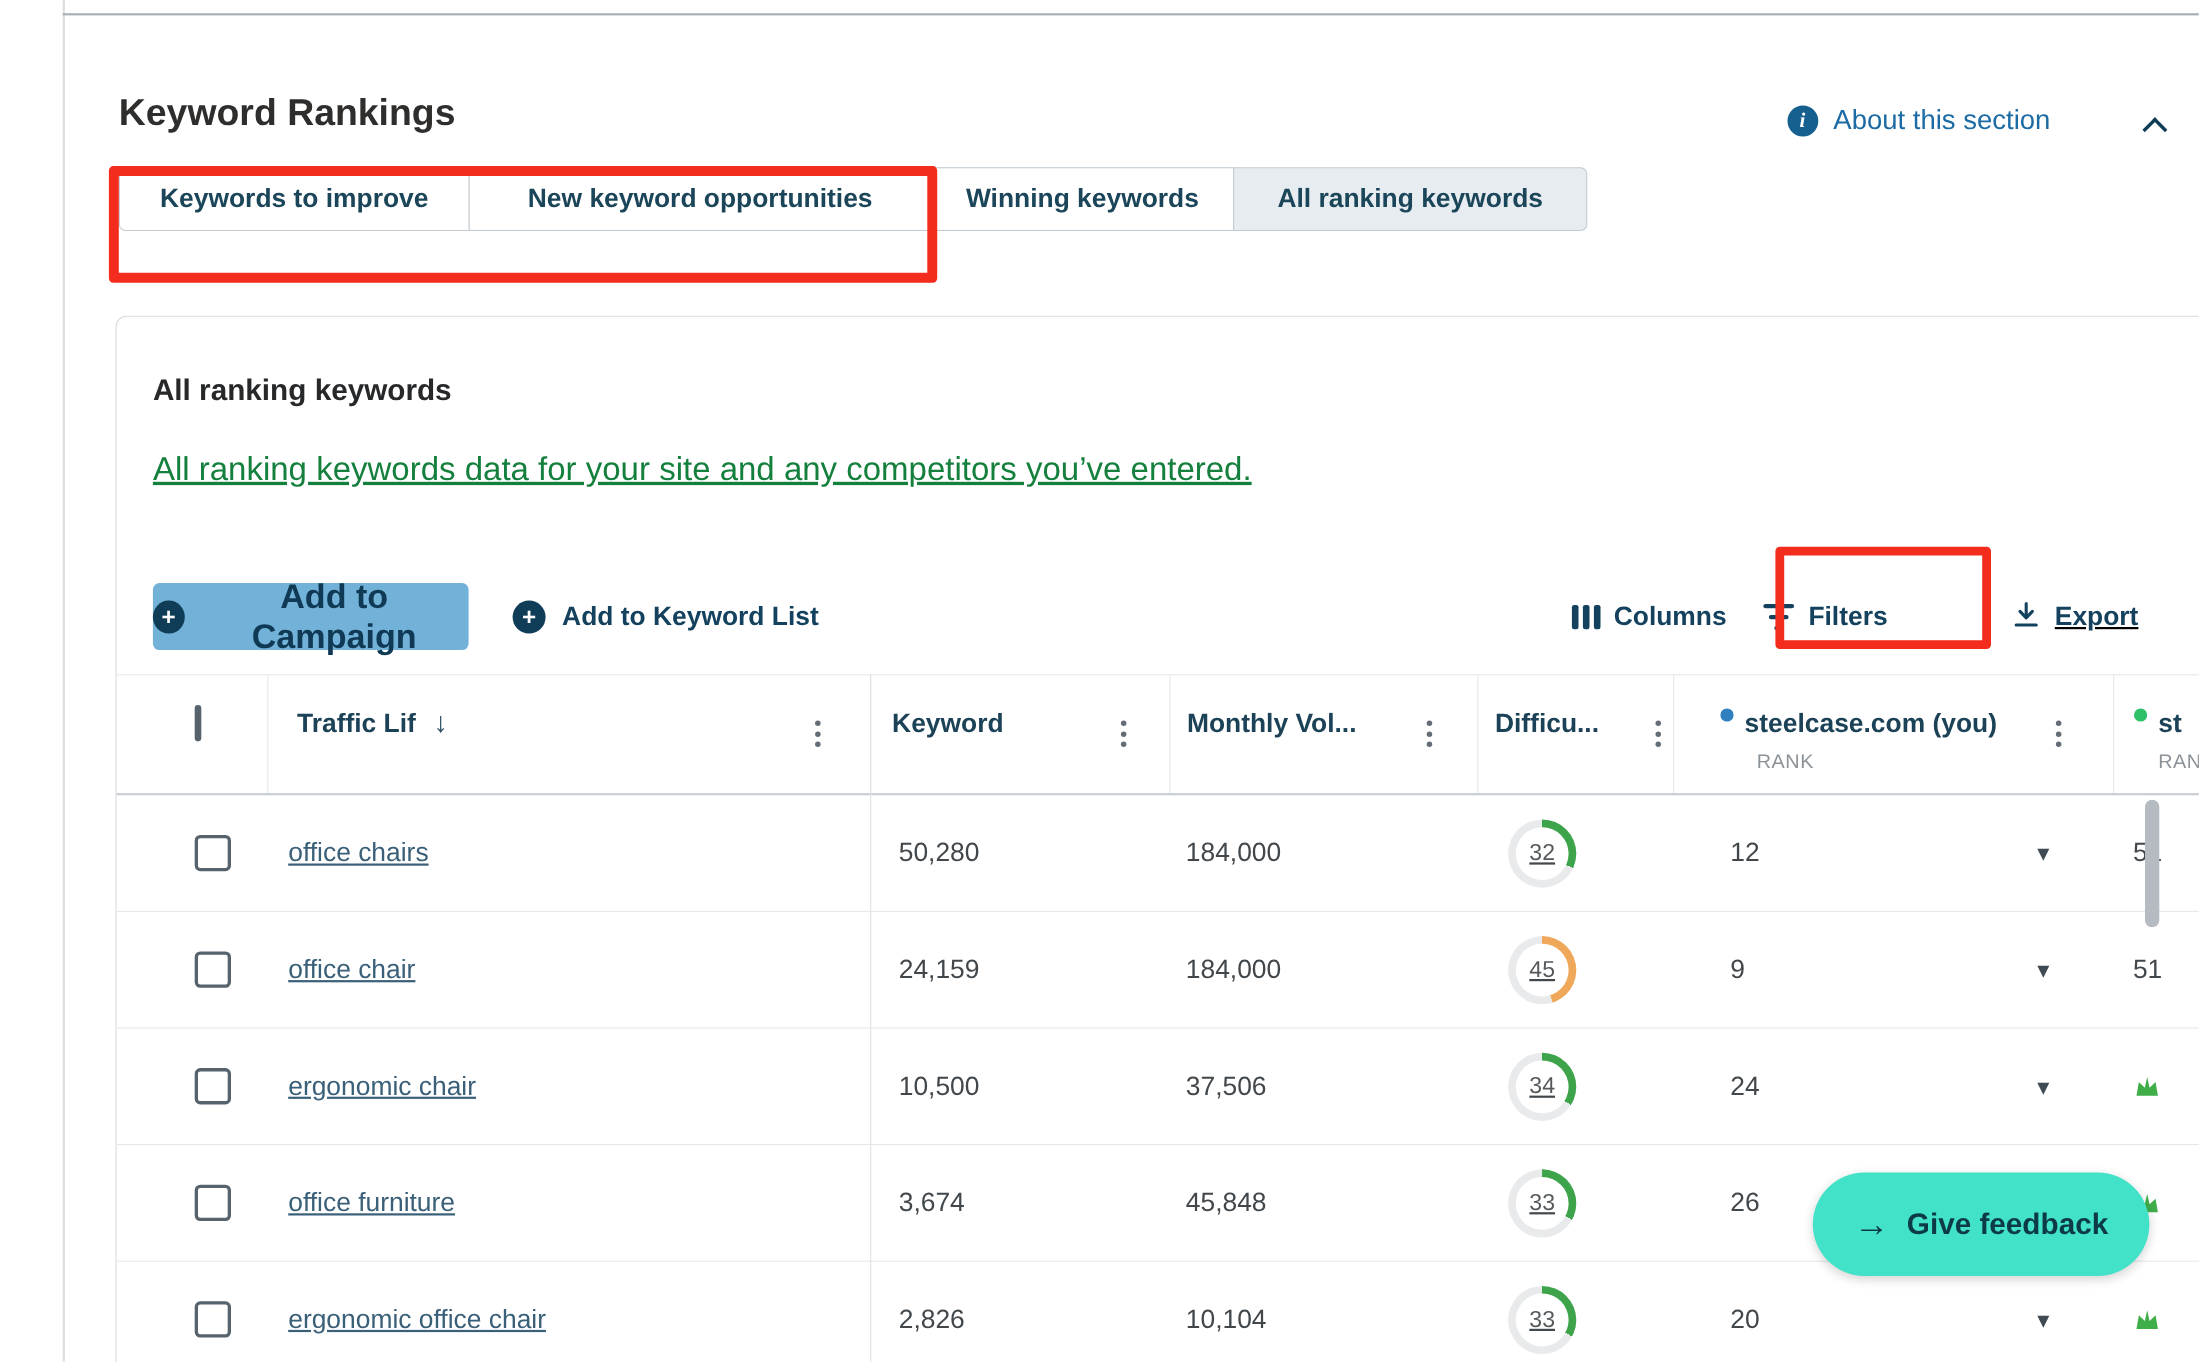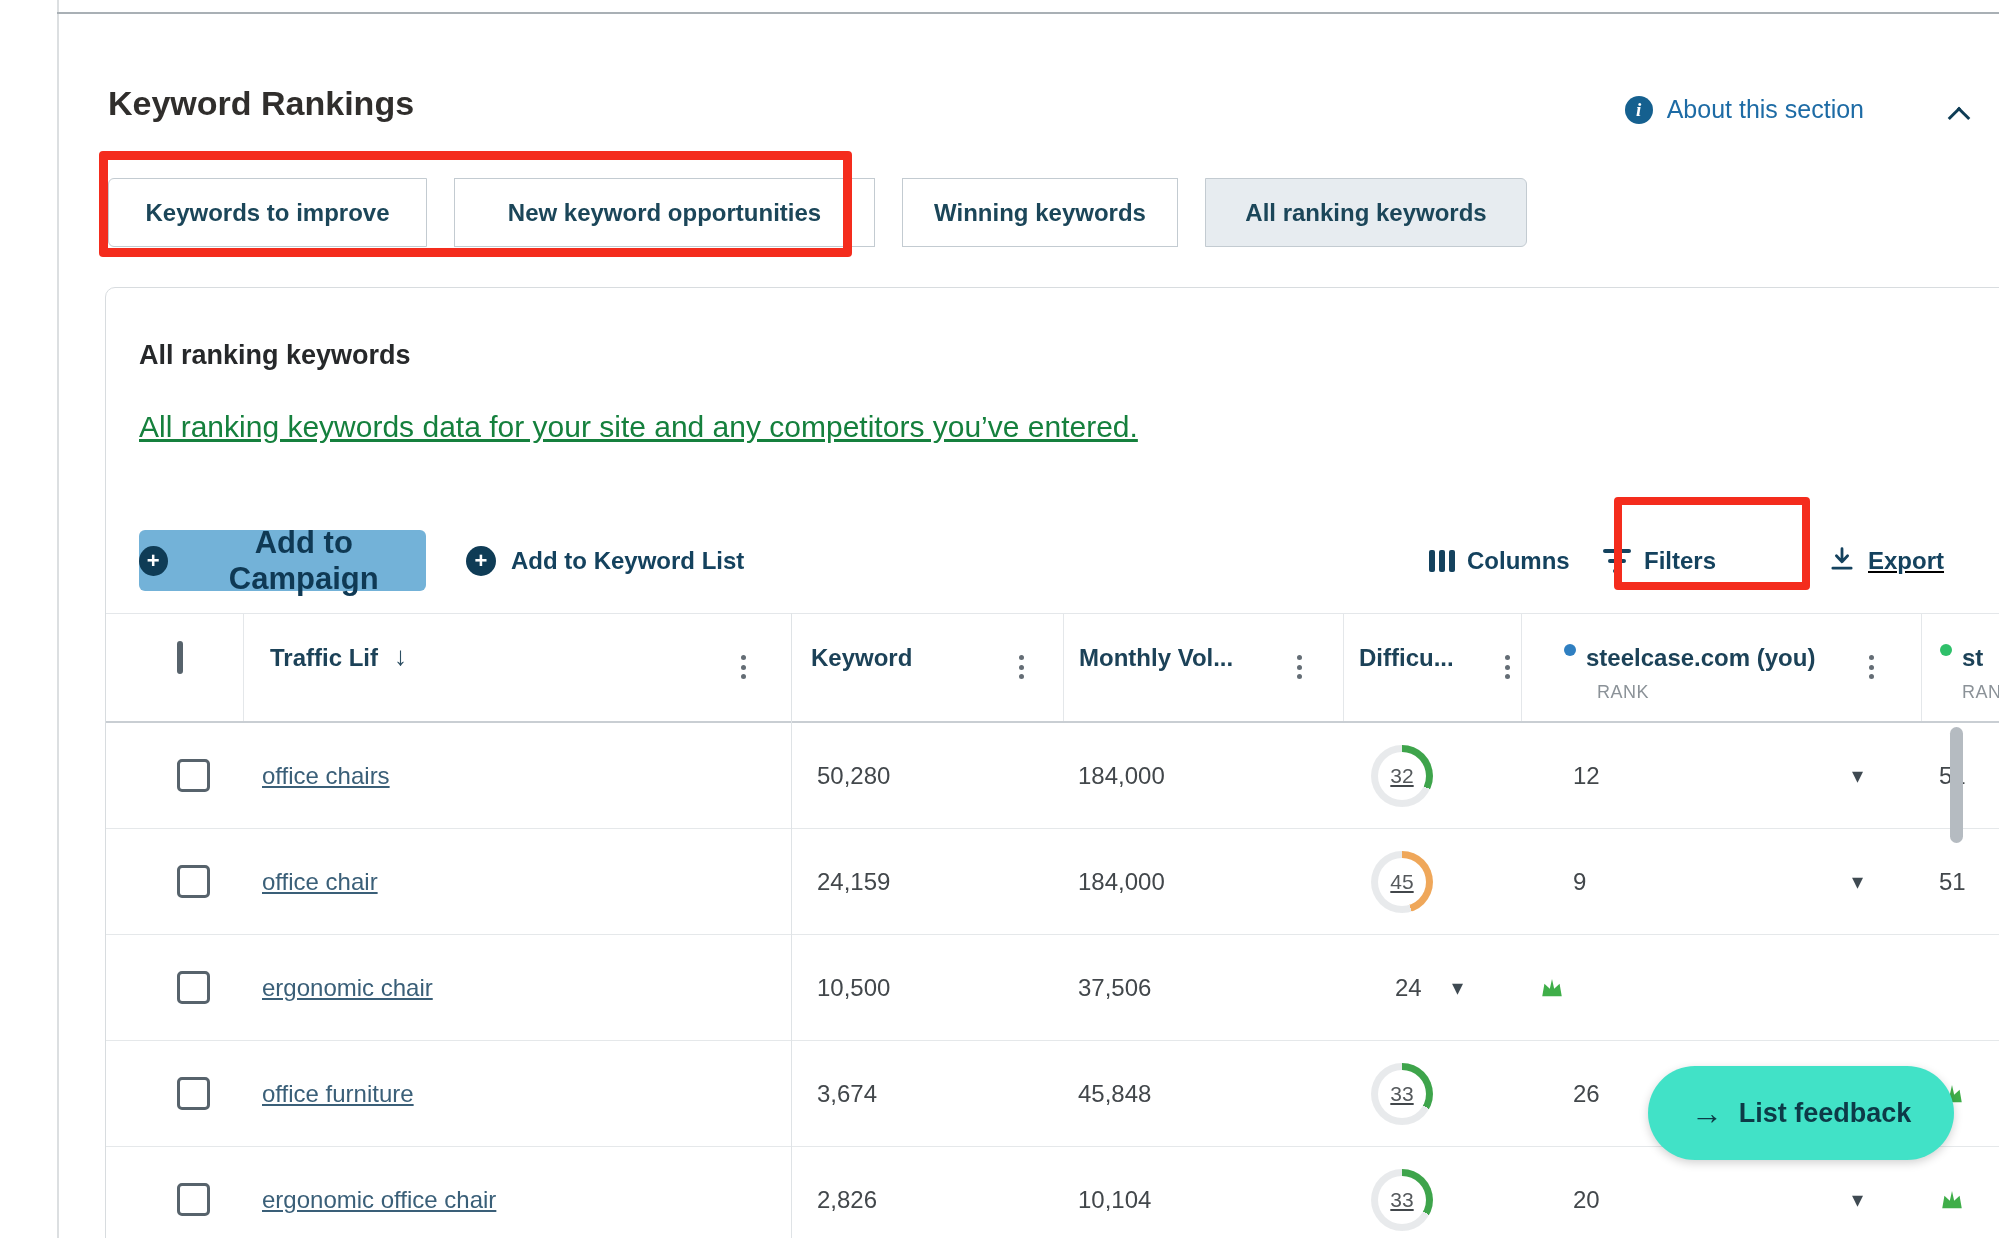--- a/index.html
+++ b/index.html
@@ -15,21 +15,21 @@
   .page-title{ position:absolute; left:108px; top:84px; font-size:34px; font-weight:700; color:#302e2c; }
   .about{ position:absolute; top:95px; right:135px; display:flex; align-items:center; gap:14px; cursor:pointer; }
   .info-icon{ width:28px; height:28px; border-radius:50%; background:#15608f; color:#fff; display:flex; align-items:center; justify-content:center;
     font-family:"Liberation Serif","DejaVu Serif",serif; font-style:italic; font-weight:700; font-size:19px; }
   .about-label{ color:#1d6ba5; font-size:25px; }
   .chevron-up{ position:absolute; top:104px; right:28px; width:22px; height:22px; cursor:pointer; }
   .chevron-up::before{ content:""; position:absolute; left:2px; top:6px; width:13px; height:13px;
     border-top:3.5px solid #0e3c55; border-right:3.5px solid #0e3c55; transform:rotate(-45deg); }
 
   
-  .tabs{ position:absolute; left:108px; top:178px; display:flex; height:69px;gap:28px; }
+  .tabs{ position:absolute; left:108px; top:152px; display:flex; height:58px; }
   .tab{ background:#fff; border:1px solid #c3cbd1; margin-left:-1px; display:flex; align-items:center; justify-content:center;
     font-size:24px; font-weight:600; color:#1b4659; cursor:pointer; padding:0 10px; }
   .tab:first-child{ margin-left:0; border-radius:6px 0 0 6px; }
   .tab:last-child{ border-radius:0 6px 6px 0; }
   .tab.selected{ background:#e7ecf0; }
   .tab-1{ width:319px; } .tab-2{ width:421px; } .tab-3{ width:276px; } .tab-4{ width:322px; }
 
   .red-box{ position:absolute; border:9px solid #f42c1d; border-radius:4px; z-index:6; pointer-events:none; }
   .red-box-tabs{ left:99px; top:151px; width:753px; height:106px; }
   .red-box-filters{ left:1614px; top:497px; width:196px; height:93px; border-width:8px; }
@@ -286,20 +286,25 @@
 
   <div class="trow">
     <div class="td td-check">
       <span class="checkbox"></span>
     </div>
     <div class="td td-keyword">
       <a class="keyword-link">ergonomic chair</a>
     </div>
     <div class="td td-traffic">10,500</div>
     <div class="td td-monthly">37,506</div>
+    <div class="td td-difficulty">
+      <span class="donut" style="background: conic-gradient(rgb(62, 164, 75) 0deg, rgb(62, 164, 75) 34%, rgb(232, 234, 236) 34%, rgb(232, 234, 236) 100%);">
+        <span class="donut-inner">34</span>
+      </span>
+    </div>
     <div class="td td-site">
       <span>24</span>
       <span class="rank-caret">▾</span>
     </div>
     <div class="td td-comp">
 
       <span class="crown-icon">
         <svg width="26" height="26" viewBox="0 0 24 24">
           <polygon points="3,19.5 5,8 10,12.8 12,3.8 14,12.8 19,8 21,19.5" fill="#3fae49"></polygon>
         </svg>
@@ -367,15 +372,15 @@
     </div>
   </div>
 
   <div class="red-box red-box-tabs"></div>
   <div class="red-box red-box-filters"></div>
 
   <div class="scroll-thumb"></div>
 
   <button class="feedback" style="background: rgb(65, 226, 199);">
     <span class="arrow">→</span>
-    <span class="lbl">List feedback</span>
+    <span class="lbl">Give feedback</span>
   </button>
 </div>
 
 </body></html>

